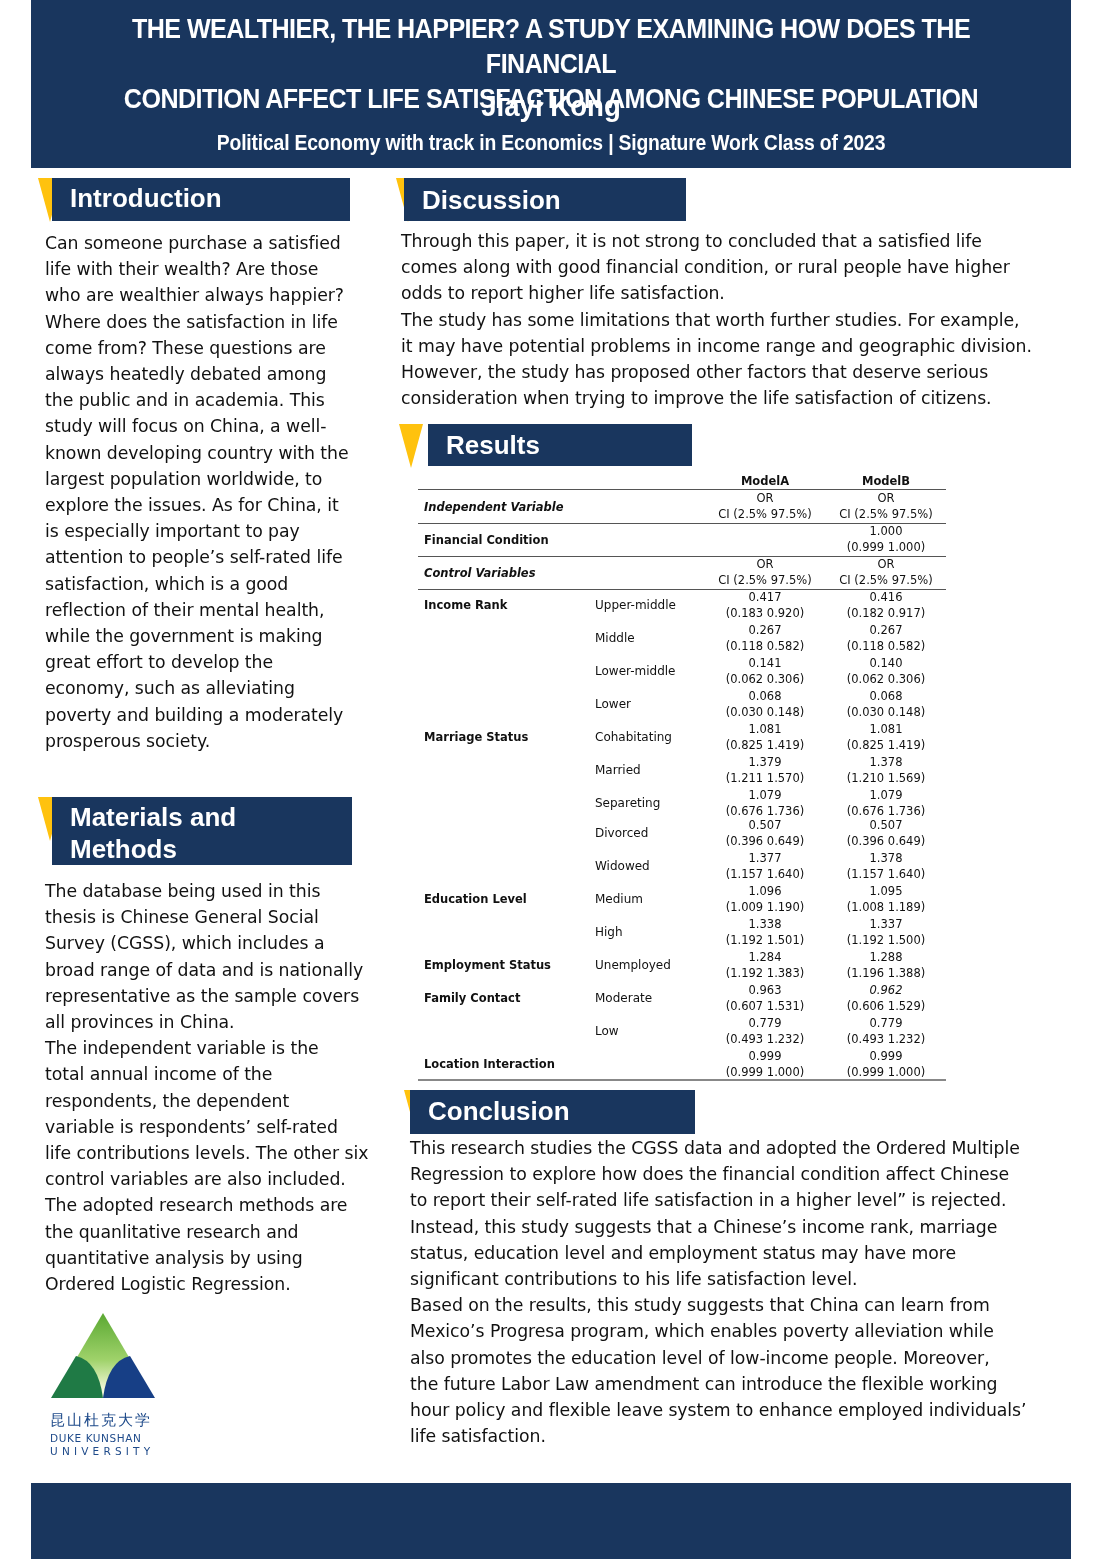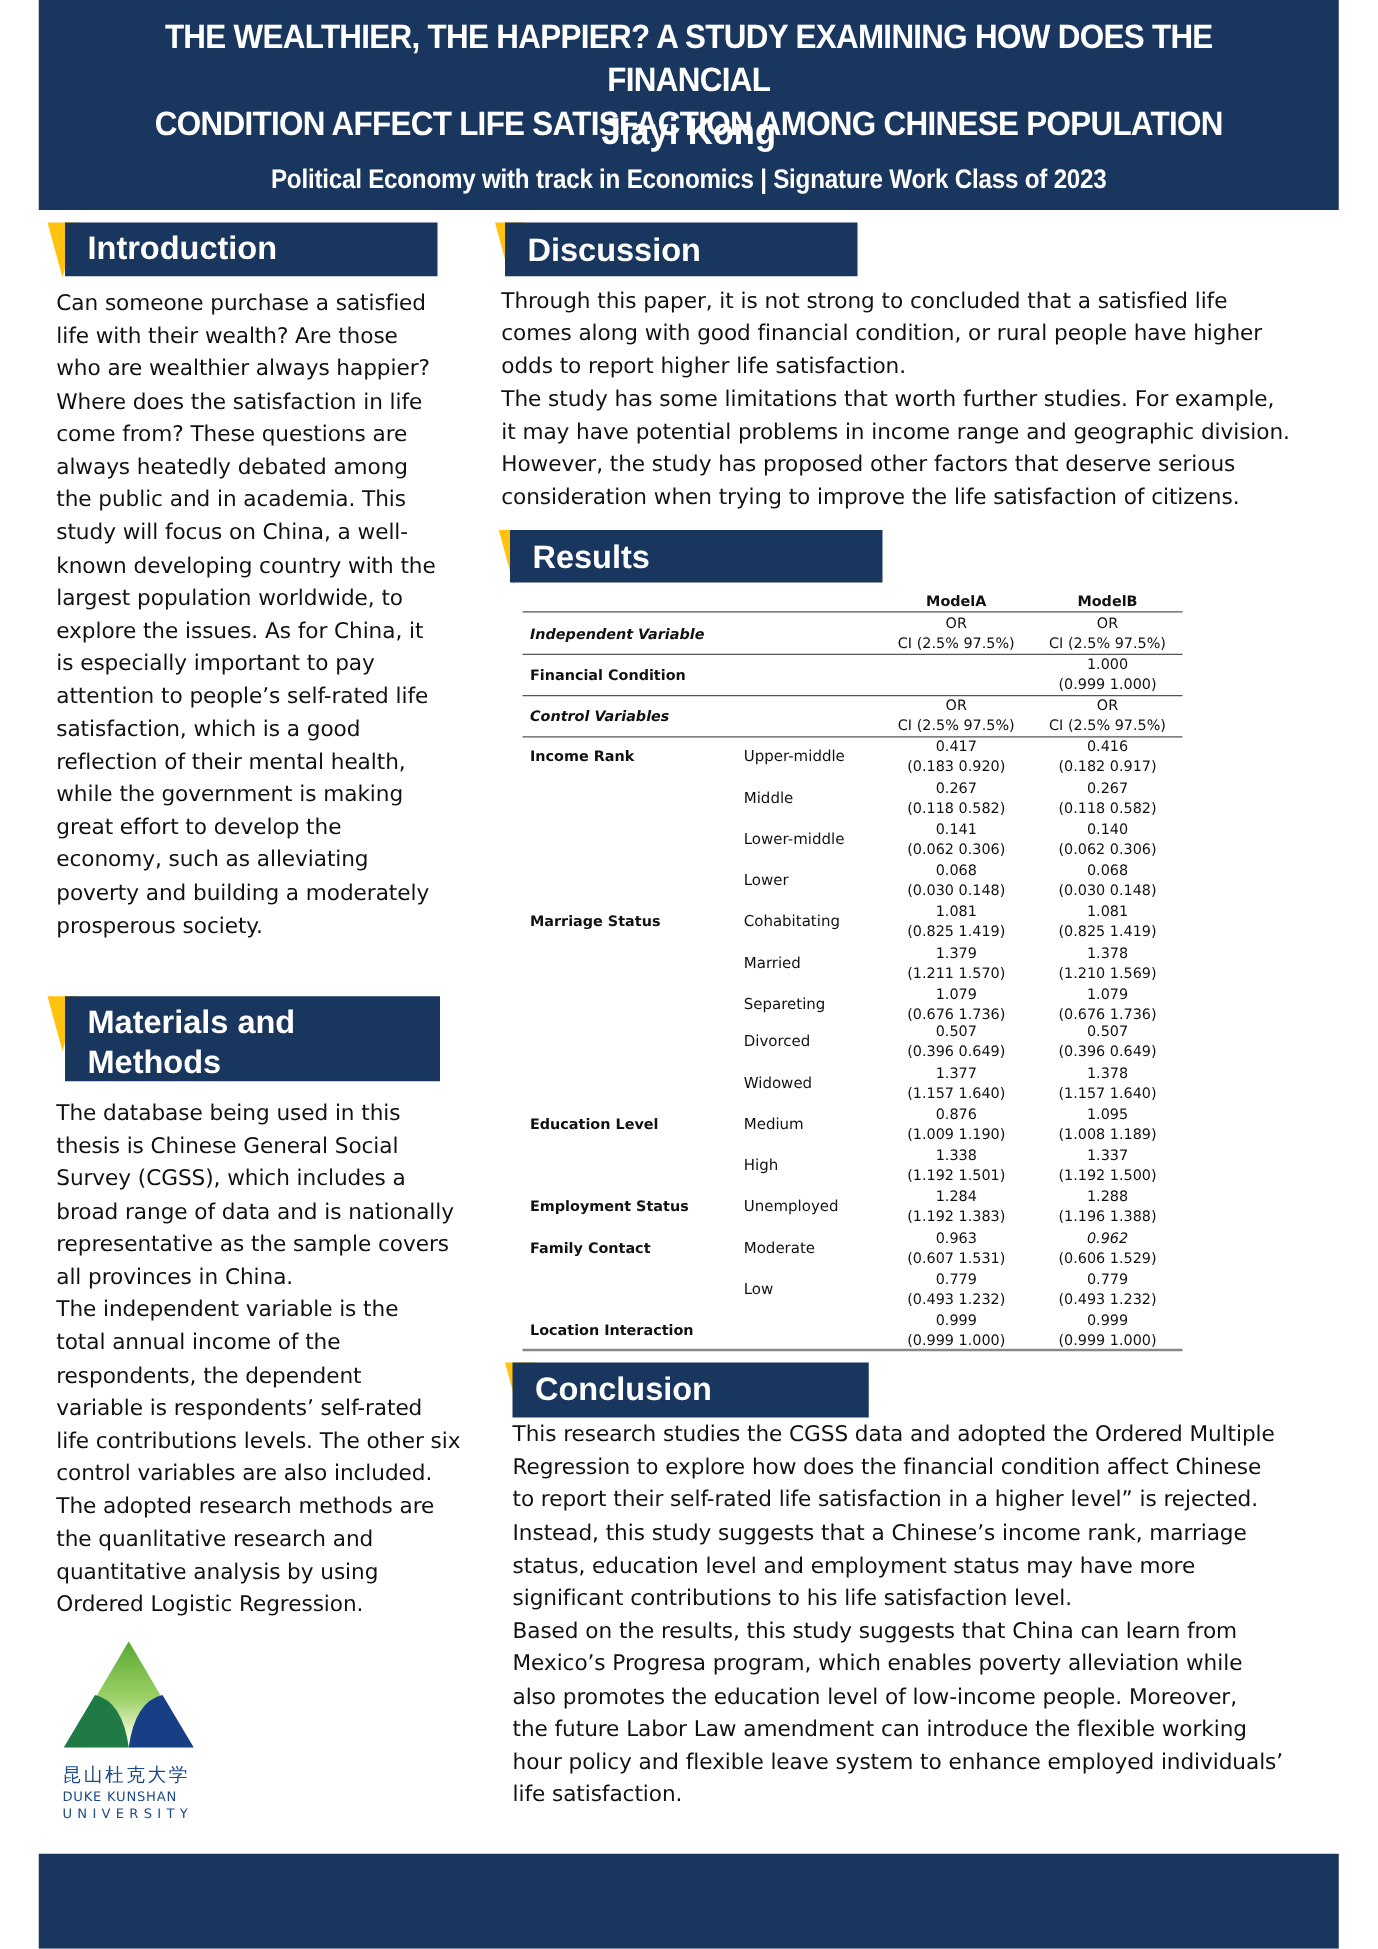--- a/index.html
+++ b/index.html
@@ -131,21 +131,21 @@
     <div style="white-space: nowrap;">Through this paper, it is not strong to concluded that a satisfied life</div>
     <div style="white-space: nowrap;">comes along with good financial condition, or rural people have higher</div>
     <div style="white-space: nowrap;">odds to report higher life satisfaction.</div>
     <div style="white-space: nowrap;">The study has some limitations that worth further studies. For example,</div>
     <div style="white-space: nowrap;">it may have potential problems in income range and geographic division.</div>
     <div style="white-space: nowrap;">However, the study has proposed other factors that deserve serious</div>
     <div style="white-space: nowrap;">consideration when trying to improve the life satisfaction of citizens.</div>
   </div>
 
 <div class="flag" style="left:399px;top:424px;"></div>
-<div class="sec-head" style="left:408px;top:424px;width:298px;height:42px;">
+<div class="sec-head" style="left:428px;top:424px;width:264px;height:42px;">
   <div class="txt" style="top:5px;">Results</div>
 </div>
 
 <div class="rtable" id="results-table">
 
   <div class="row" style="height:17px;">
     <div class="colA" style="top:1px;font-weight:bold;">ModelA</div>
     <div class="colB" style="top:1px;font-weight:bold;">ModelB</div>
   </div>
   <div class="hline" style="top:17px;"></div>
@@ -245,21 +245,21 @@
         <div class="lbl" style="top: 9px;"></div>
         <div class="sub" style="top: 9px;">Widowed</div>
         <div class="colA" style="top: 0px;">1.377</div>
         <div class="colA" style="top: 16px;">(1.157 1.640)</div>
         <div class="colB" style="top: 0px;">1.378</div>
         <div class="colB" style="top: 16px;">(1.157 1.640)</div>
       </div>
       <div class="row" style="position: absolute; top: 411px; height: 33px;">
         <div class="lbl" style="top: 9px;">Education Level</div>
         <div class="sub" style="top: 9px;">Medium</div>
-        <div class="colA" style="top: 0px;">0.876</div>
+        <div class="colA" style="top: 0px;">1.096</div>
         <div class="colA" style="top: 16px;">(1.009 1.190)</div>
         <div class="colB" style="top: 0px;">1.095</div>
         <div class="colB" style="top: 16px;">(1.008 1.189)</div>
       </div>
       <div class="row" style="position: absolute; top: 444px; height: 33px;">
         <div class="lbl" style="top: 9px;"></div>
         <div class="sub" style="top: 9px;">High</div>
         <div class="colA" style="top: 0px;">1.338</div>
         <div class="colA" style="top: 16px;">(1.192 1.501)</div>
         <div class="colB" style="top: 0px;">1.337</div>

